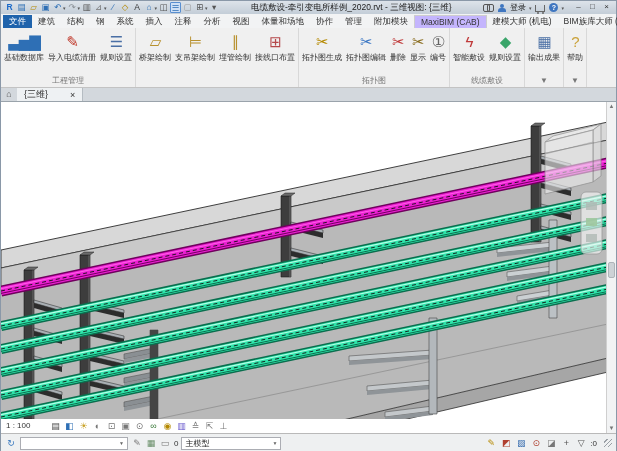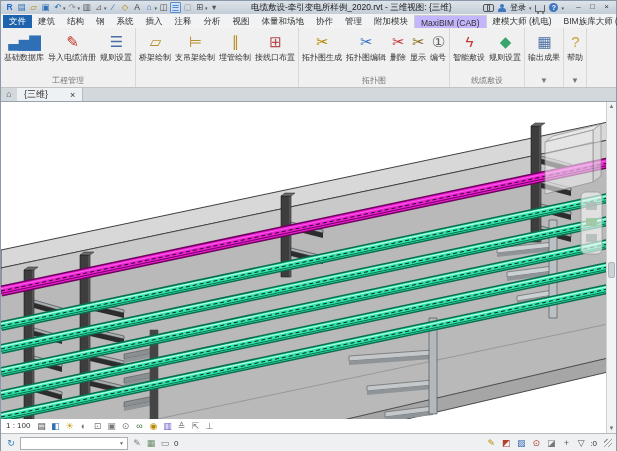--- a/index.html
+++ b/index.html
@@ -21,21 +21,21 @@
   .person{width:8px;height:8px;position:relative}
   .person::before{content:"";position:absolute;left:2px;top:0;width:4px;height:4px;border-radius:50%;background:#3f76c0}
   .person::after{content:"";position:absolute;left:0;top:4px;width:8px;height:4px;border-radius:3px 3px 0 0;background:#3f76c0}
   .cart{width:10px;height:7px;border:1px solid #666;border-top:none;position:relative;margin-top:2px}
   .cart::after{content:"";position:absolute;left:1px;bottom:-3px;width:2px;height:2px;border-radius:50%;background:#666;box-shadow:5px 0 0 #666}
   .helpq{width:9px;height:9px;border-radius:50%;background:#3f76c0;color:#fff;font-size:7px;line-height:9px;text-align:center;font-weight:bold}
   .wbtns{display:flex;gap:1px;margin-left:4px}
   .wb{width:13px;height:11px;font-size:8px;line-height:10px;text-align:center;color:#333}
 
   
-  .tabrow{height:14px;background:#f2f3f4;display:flex;align-items:flex-end;font-size:8.5px;padding-left:2px;color:#333}
+  .tabrow{height:14px;background:#f2f3f4;display:flex;align-items:center;font-size:8.5px;padding-left:2px;color:#333}
   .rtab{padding:1px 6px 0;white-space:nowrap;display:flex;align-items:center}
   .rtab.file{background:#1f63ac;color:#fff}
   .rtab.active{background:#c4b5fd;border:1px solid #cdcdcd;border-bottom:none}
 
   
   .ribbon{height:60px;background:#f0f0f0;border-bottom:1px solid #c3c3c3;display:flex;overflow:hidden}
   .panel{display:flex;flex-direction:column;border-right:1px solid #d8d8d8;padding:0 1px}
   .pbtns{flex:1;display:flex;align-items:flex-start;justify-content:center}
   .rbtn{background:none;border:none;display:flex;flex-direction:column;align-items:center;padding:2px 2px 0;cursor:default;font-family:inherit}
   .ricon{height:23px;display:flex;align-items:center;justify-content:center;font-size:15px;letter-spacing:-1px}
@@ -49,21 +49,21 @@
   .vtab .x{font-size:9px;color:#333}
 
   
   .viewport{position:relative;height:331px;background:#fff}
   .scene{position:absolute;left:0;top:0;width:607px;height:317px;display:block}
   .vsb{position:absolute;right:0;top:0;width:10px;height:331px;background:#f2f3f4;border-left:1px solid #cfcfcf;font-size:6px;color:#777;text-align:center}
   .vsb .ar{height:9px;line-height:9px}
   .vsb .thumb{position:absolute;left:1px;right:1px;top:160px;height:16px;background:#cdd2d6;border:1px solid #aeb4b9;border-radius:2px}
   .vsb .ar.dn{position:absolute;bottom:0;left:0;right:0}
   .vcb{position:absolute;left:3px;bottom:1px;height:13px;display:flex;align-items:center;gap:2px;background:#fff;padding:0 2px;font-size:8px;color:#333}
-  .vcb .scale{margin-right:3px;white-space:nowrap}
+  .vcb .scale{margin-right:17px;white-space:nowrap}
   .vic{width:12px;height:12px;display:flex;align-items:center;justify-content:center;font-size:9px}
 
   
   .statusbar{height:19px;background:#eef0f1;border-top:1px solid #b9b9b9;display:flex;align-items:center;font-size:8.5px;color:#333;padding:0 4px;gap:3px}
   .sb-hint{white-space:nowrap}
   .sb-combo{height:13px;background:#fff;border:1px solid #abadb3;display:flex;align-items:center;font-size:8px;padding:0 3px;color:#222}
   .sb-combo .dd{margin-left:auto;font-size:5px;color:#666;padding-left:3px}
   .sic{width:12px;height:12px;display:flex;align-items:center;justify-content:center;font-size:9px}
   .sb-right{margin-left:auto;display:flex;align-items:center;gap:3px}
   .grip{width:8px;height:8px;margin-left:4px;background:
@@ -407,20 +407,24 @@
     <span class="sb-combo" style="width:108px">
       <span></span>
         <span class="dd">▼</span>
     </span>
     <span id="sb-mid-icons" style="display:flex;gap:2px;align-items:center">
         <span class="sic" style="color: rgb(119, 119, 119);">✎</span>
         <span class="sic" style="color: rgb(106, 143, 106);">▦</span>
         <span class="sic" style="color: rgb(119, 119, 119);">▭</span>
       </span>
     <span style="font-size:8px">0</span>
+    <span class="sb-combo" style="width:100px">
+      <span>主模型</span>
+        <span class="dd">▼</span>
+    </span>
     <span class="sb-right">
       <span id="sb-right-icons" style="display:flex;gap:3px;align-items:center">
           <span class="sic" style="color: rgb(181, 137, 0);">✎</span>
           <span class="sic" style="color: rgb(176, 64, 48);">◩</span>
           <span class="sic" style="color: rgb(58, 111, 176);">▨</span>
           <span class="sic" style="color: rgb(176, 64, 48);">⊙</span>
           <span class="sic" style="color: rgb(119, 119, 119);">◪</span>
           <span class="sic" style="color: rgb(85, 85, 85);">+</span>
           <span class="sic" style="color: rgb(85, 85, 85);">▽</span>
         </span>

